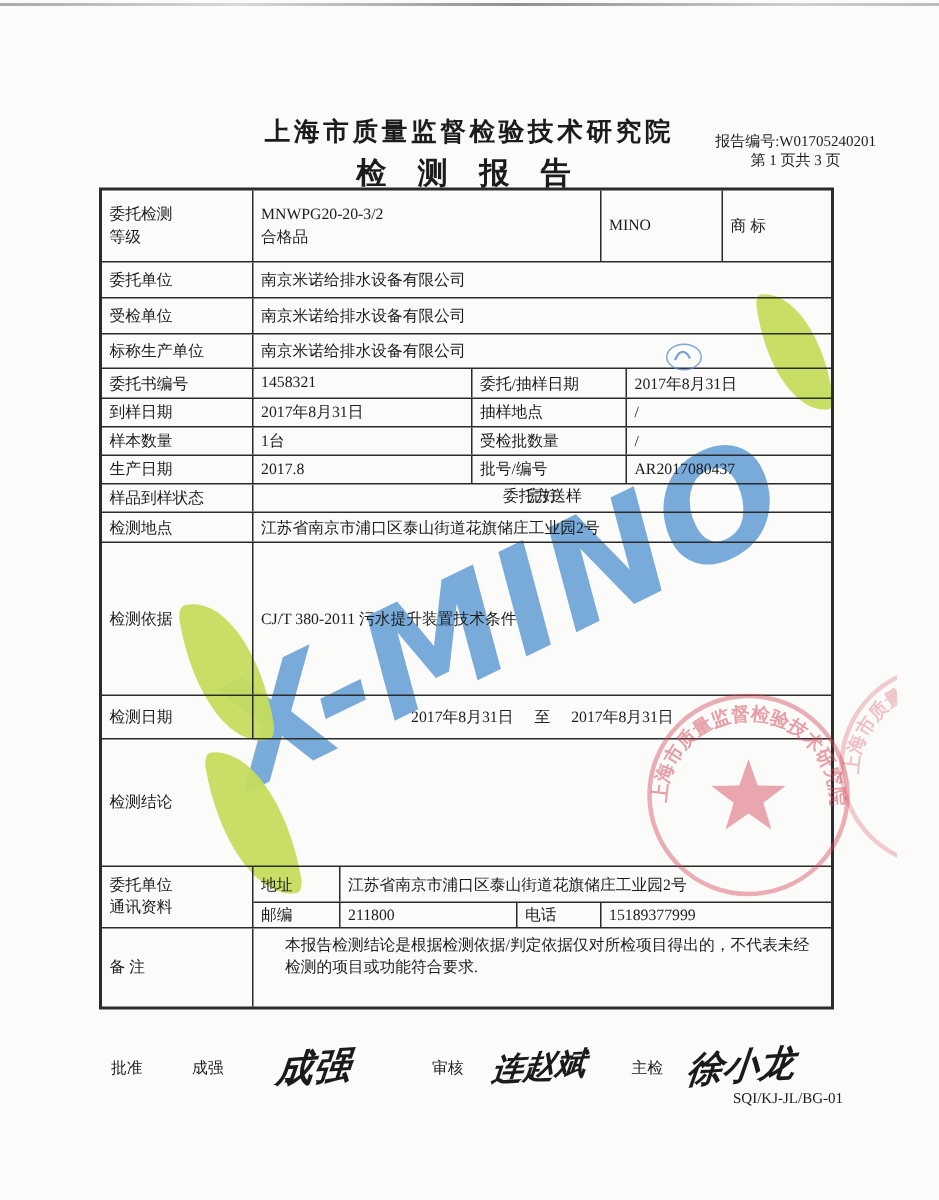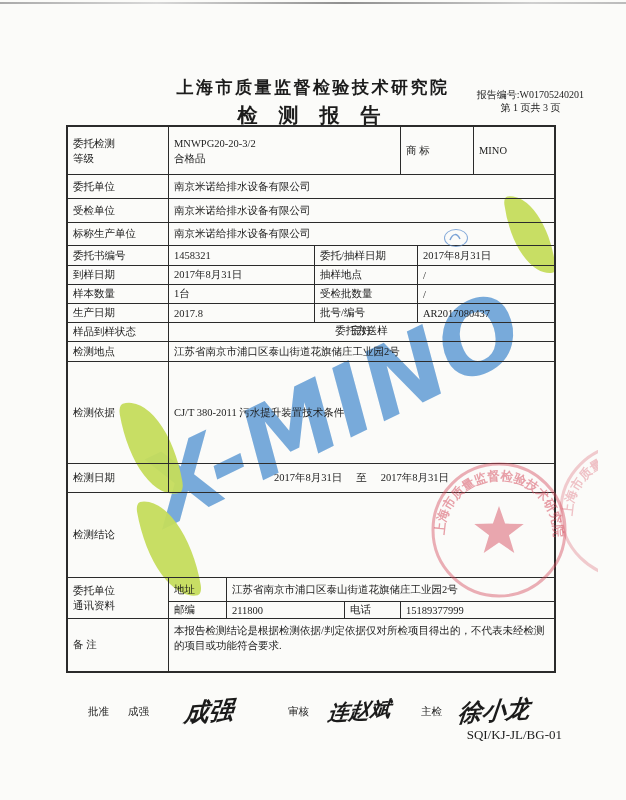--- a/index.html
+++ b/index.html
@@ -43,38 +43,38 @@
   .abs-center{position:absolute;left:50%;transform:translateX(-50%);}
   .concl-cell{justify-content:flex-start;}
   .concl-text{margin:5px 2px 0 2px;line-height:15px;}
   .seal-line{margin-top:auto;text-align:right;padding-right:78px;}
   .issue-line{text-align:right;padding-right:22px;margin-top:4px;margin-bottom:4px;}
   .contact-wrap{flex:1;display:flex;flex-direction:column;padding:0;}
   .subrow{display:flex;flex:1;align-items:stretch;}
   .subrow.first{border-bottom:1px solid #2b2b2b;height:23px;flex:0 0 23px;}
   .sc1{flex:0 0 47px;} .sc2{flex:0 0 107px;} .sc3{flex:0 0 45px;}
   .two-line div{line-height:15px;}
-  .remark-cell{justify-content:flex-start;}
+  .remark-cell{justify-content:flex-start;margin-left:16px;}
   .remark-cell div{margin-top:3px;line-height:15px;}
   
   .seal-svg{position:absolute;left:424px;top:455px;z-index:5;opacity:.85;}
   .edge-stamp{position:absolute;left:552px;top:436px;width:46px;height:156px;overflow:hidden;
         z-index:5;opacity:.45;}
   .blue-mark{position:absolute;left:444px;top:229px;width:22px;height:16px;z-index:4;
         border:1.5px solid rgba(90,140,205,.75);border-radius:50%;}
   
   .sign-row{position:absolute;left:66px;top:697px;width:492px;height:34px;z-index:3;font-size:10.5px;}
   .sign-row span{position:absolute;top:8px;}
   .sig{font-family:"DejaVu Sans","Liberation Sans",sans-serif;font-style:italic;font-weight:bold;
         color:#1b1b1b;transform:rotate(-4deg) skewX(-10deg);}
-  .s-approve-lbl{left:22px;} .s-approve-name{left:62px;}
+  .s-approve-lbl{left:8px;} .s-approve-name{left:62px;}
   .s-approve-sig{left:118px;top:-2px !important;font-size:25px;}
   .s-review-lbl{left:222px;} .s-review-sig{left:262px;top:0 !important;font-size:21px;}
   .s-chief-lbl{left:355px;} .s-chief-sig{left:392px;top:-2px !important;font-size:24px;}
-  .doc-code{position:absolute;right:64px;top:727px;font-size:13px;z-index:3;}
+  .doc-code{position:absolute;right:64px;top:727px;font-size:10px;z-index:3;}
 </style>
 </head>
 <body>
 
 <div class="page">
   <div class="scan-edge"></div>
 
   <div class="watermark">
     <div class="leaf leaf1"></div>
     <div class="leaf leaf2"></div>
@@ -96,22 +96,22 @@
 
     <div class="trow h47">
       <div class="td lbl two-line">
         <div>委托检测</div>
         <div>等级</div>
       </div>
       <div class="td c-a2 val two-line">
         <div>MNWPG20-20-3/2</div>
         <div>合格品</div>
       </div>
+      <div class="td c-a4 val">MINO</div>
       <div class="td c-a3">商  标</div>
-      <div class="td c-a4 val">MINO</div>
     </div>
 
     <div class="trow h23">
       <div class="td lbl">委托单位</div>
       <div class="td fill val">南京米诺给排水设备有限公司</div>
     </div>
 
     <div class="trow h23">
       <div class="td lbl">受检单位</div>
       <div class="td fill val">南京米诺给排水设备有限公司</div>

